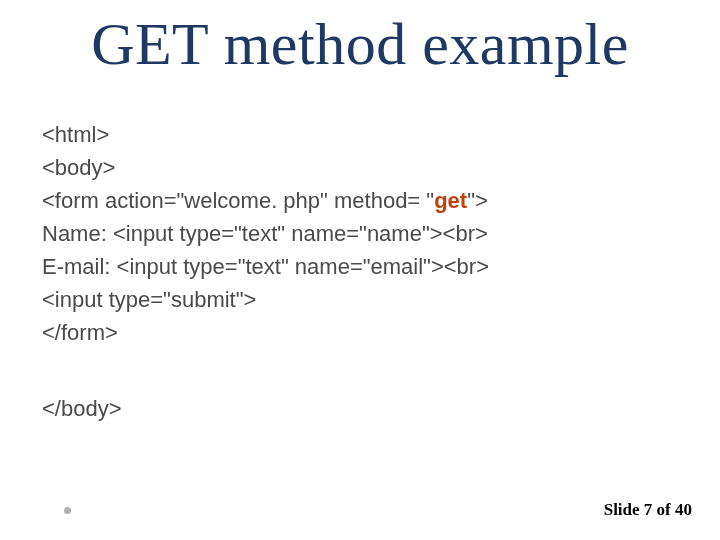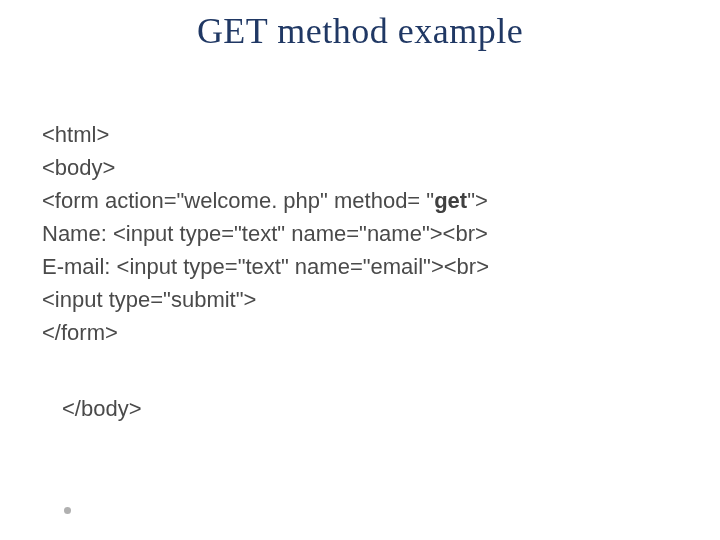--- a/index.html
+++ b/index.html
@@ -17,49 +17,48 @@
     height: 540px;
     box-sizing: border-box;
   }
   .title {
     position: absolute;
     top: 10px;
     left: 0;
     width: 720px;
     text-align: center;
     font-family: Garamond, "Times New Roman", serif;
-    font-size: 36px;
+    font-size: 60px;
     color: #203864;
     letter-spacing: 0.5px;
   }
   .code {
     position: absolute;
     top: 118px;
     left: 42px;
     width: 640px;
     font-family: Arial, Helvetica, sans-serif;
     font-size: 22px;
     line-height: 1.5;
     color: #4a4a4a;
     white-space: pre-wrap;
   }
   .code .bold {
     font-weight: bold;
-    color: #404040;
+    color: #c2410c;
   }
   .block2 {
     position: absolute;
     top: 392px;
     left: 42px;
     width: 640px;
     font-family: Arial, Helvetica, sans-serif;
     font-size: 22px;
     line-height: 1.5;
     color: #4a4a4a;
-    margin-left: 20px;
   }
   .footer {
     position: absolute;
     bottom: 20px;
     right: 28px;
     font-family: "Times New Roman", serif;
     font-size: 17px;
     font-weight: bold;
     color: #000;
   }
@@ -87,14 +86,15 @@
 <span>E-mail: &lt;input type="text" name="email"&gt;&lt;br&gt;</span>
 <span>&lt;input type="submit"&gt;</span>
 <span>&lt;/form&gt;</span></div>
 
   <div class="block2">
     <div>&lt;/body&gt;</div>
   </div>
 
   <div class="bullet"></div>
 
+  <div class="footer">Slide 7 of 40</div>
 
 </div>
 
 </body></html>

